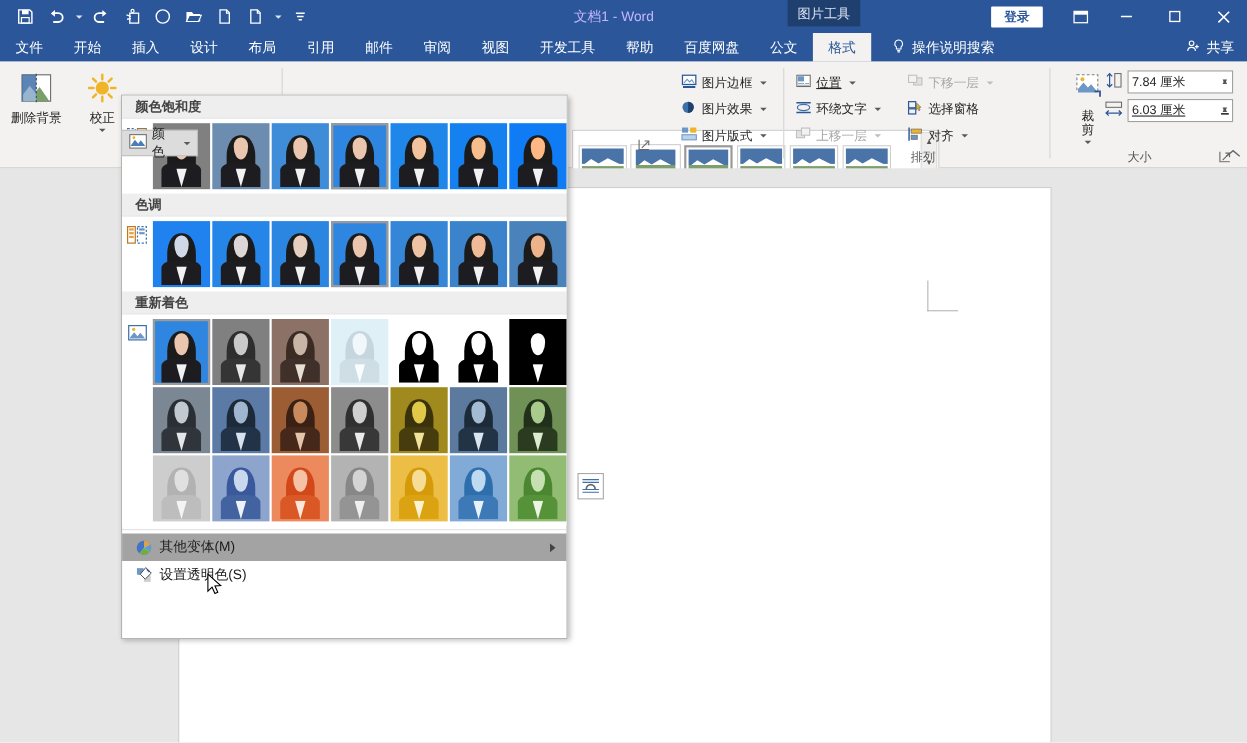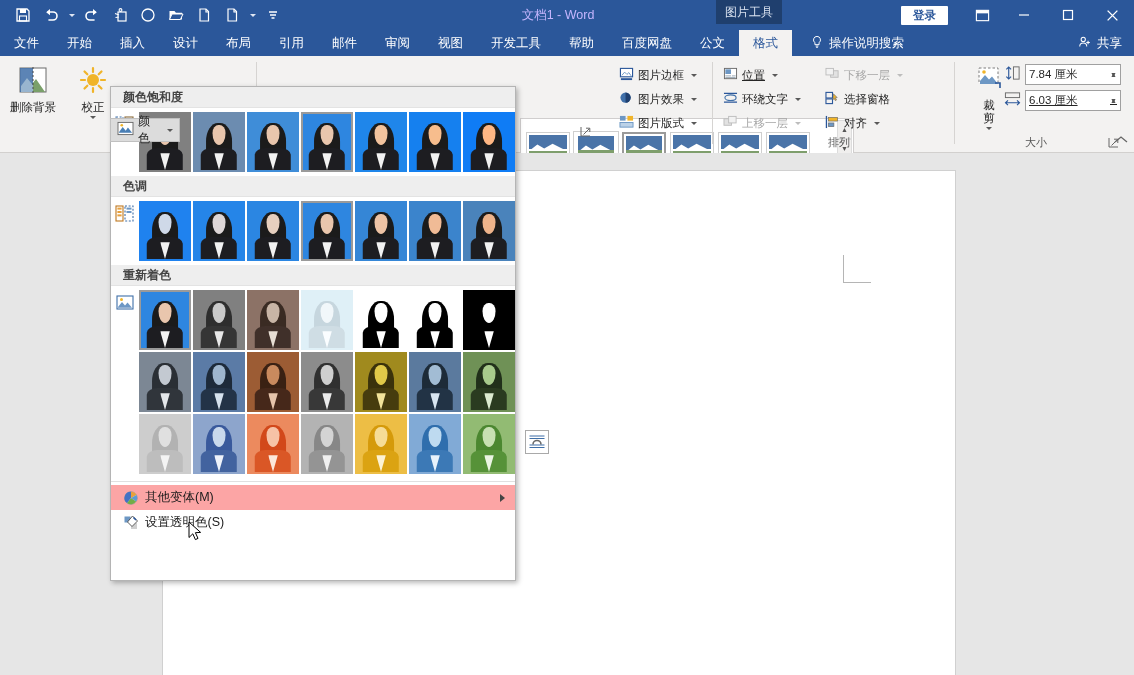--- a/index.html
+++ b/index.html
@@ -148,21 +148,21 @@
   .p-face { position:absolute; left:50%; top:20%; width:27%; height:36%; transform:translateX(-50%);
             background:#e9c6ad; border-radius:48% 48% 52% 52%/40% 40% 60% 60%; }
   .p-body { position:absolute; left:50%; bottom:0; width:76%; height:40%; transform:translateX(-50%);
             background:#1d1d21; border-radius:30% 30% 0 0; }
   .p-shirt { position:absolute; left:50%; bottom:0; width:20%; height:30%; transform:translateX(-50%);
              background:#f2f2f2; clip-path:polygon(50% 100%,0 0,100% 0); }
   .menu-item {
     height:25px; display:flex; align-items:center; padding-left:6px;
     font-size:12.5px; color:#1b1b1b; position:relative;
   }
-  .menu-item.hl { background:#fca5a5; }
+  .menu-item.hl { background:#a3a3a3; }
   .mi-icon { width:28px; display:flex; align-items:center; justify-content:center; }
   .mi-arrow { position:absolute; right:10px; width:0;height:0;
     border-top:4px solid transparent;border-bottom:4px solid transparent;border-left:5px solid #444; }
   .menu-sep { height:1px; background:#e0e0e0; margin:3px 0; }
   .cursor { position:absolute; left:188px; top:521px; z-index:80; }
 </style>
 </head>
 <body>
 
 <div class="titlebar">

